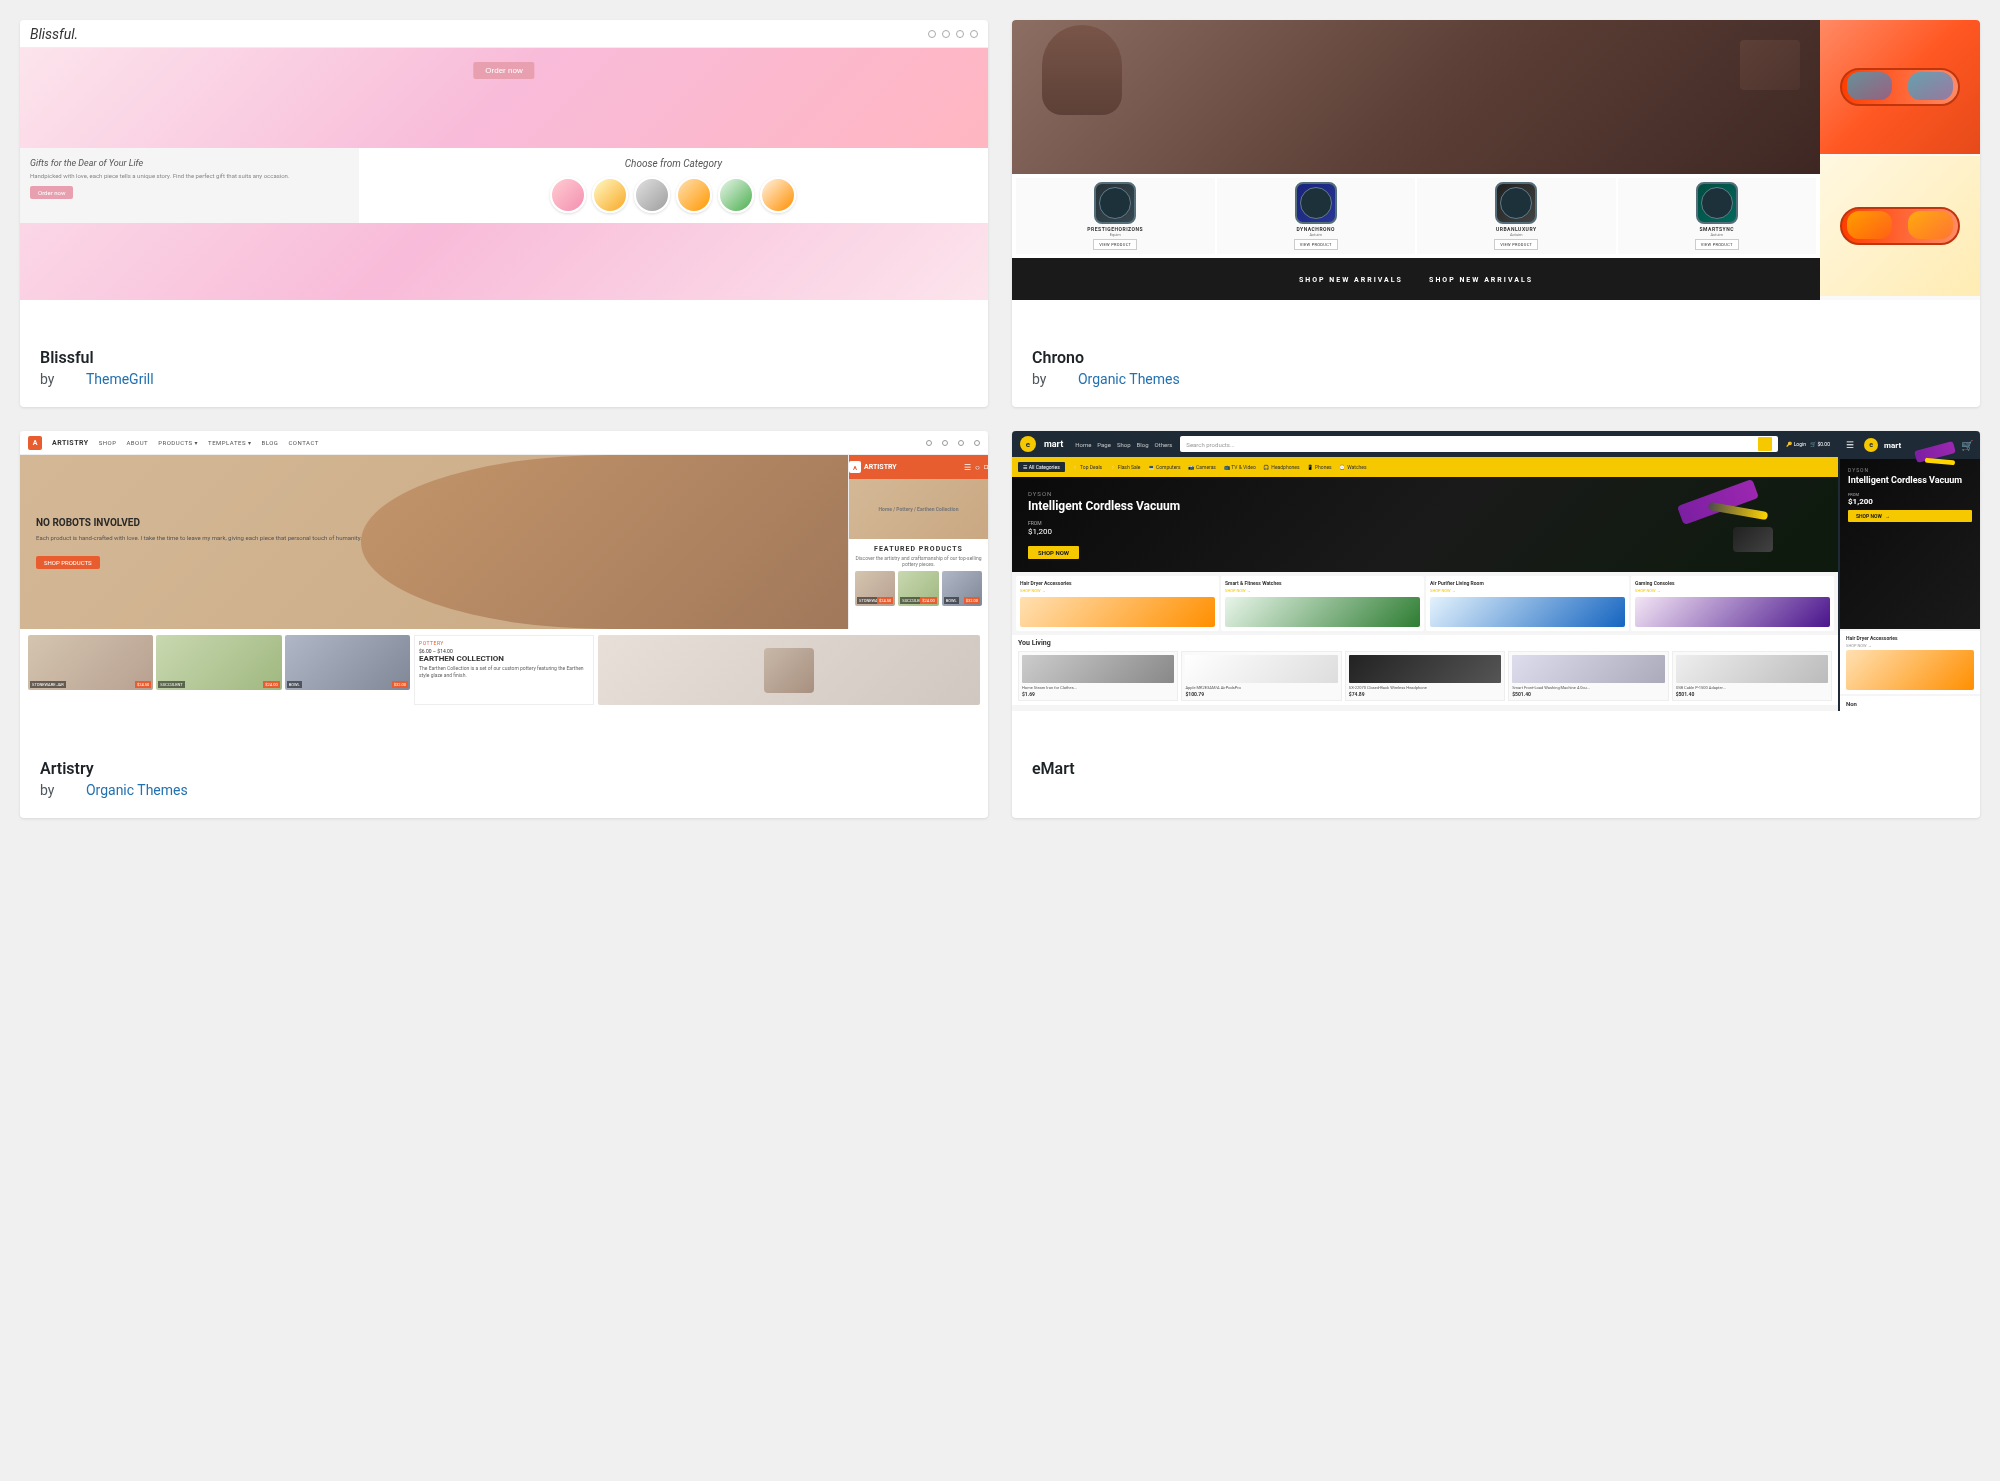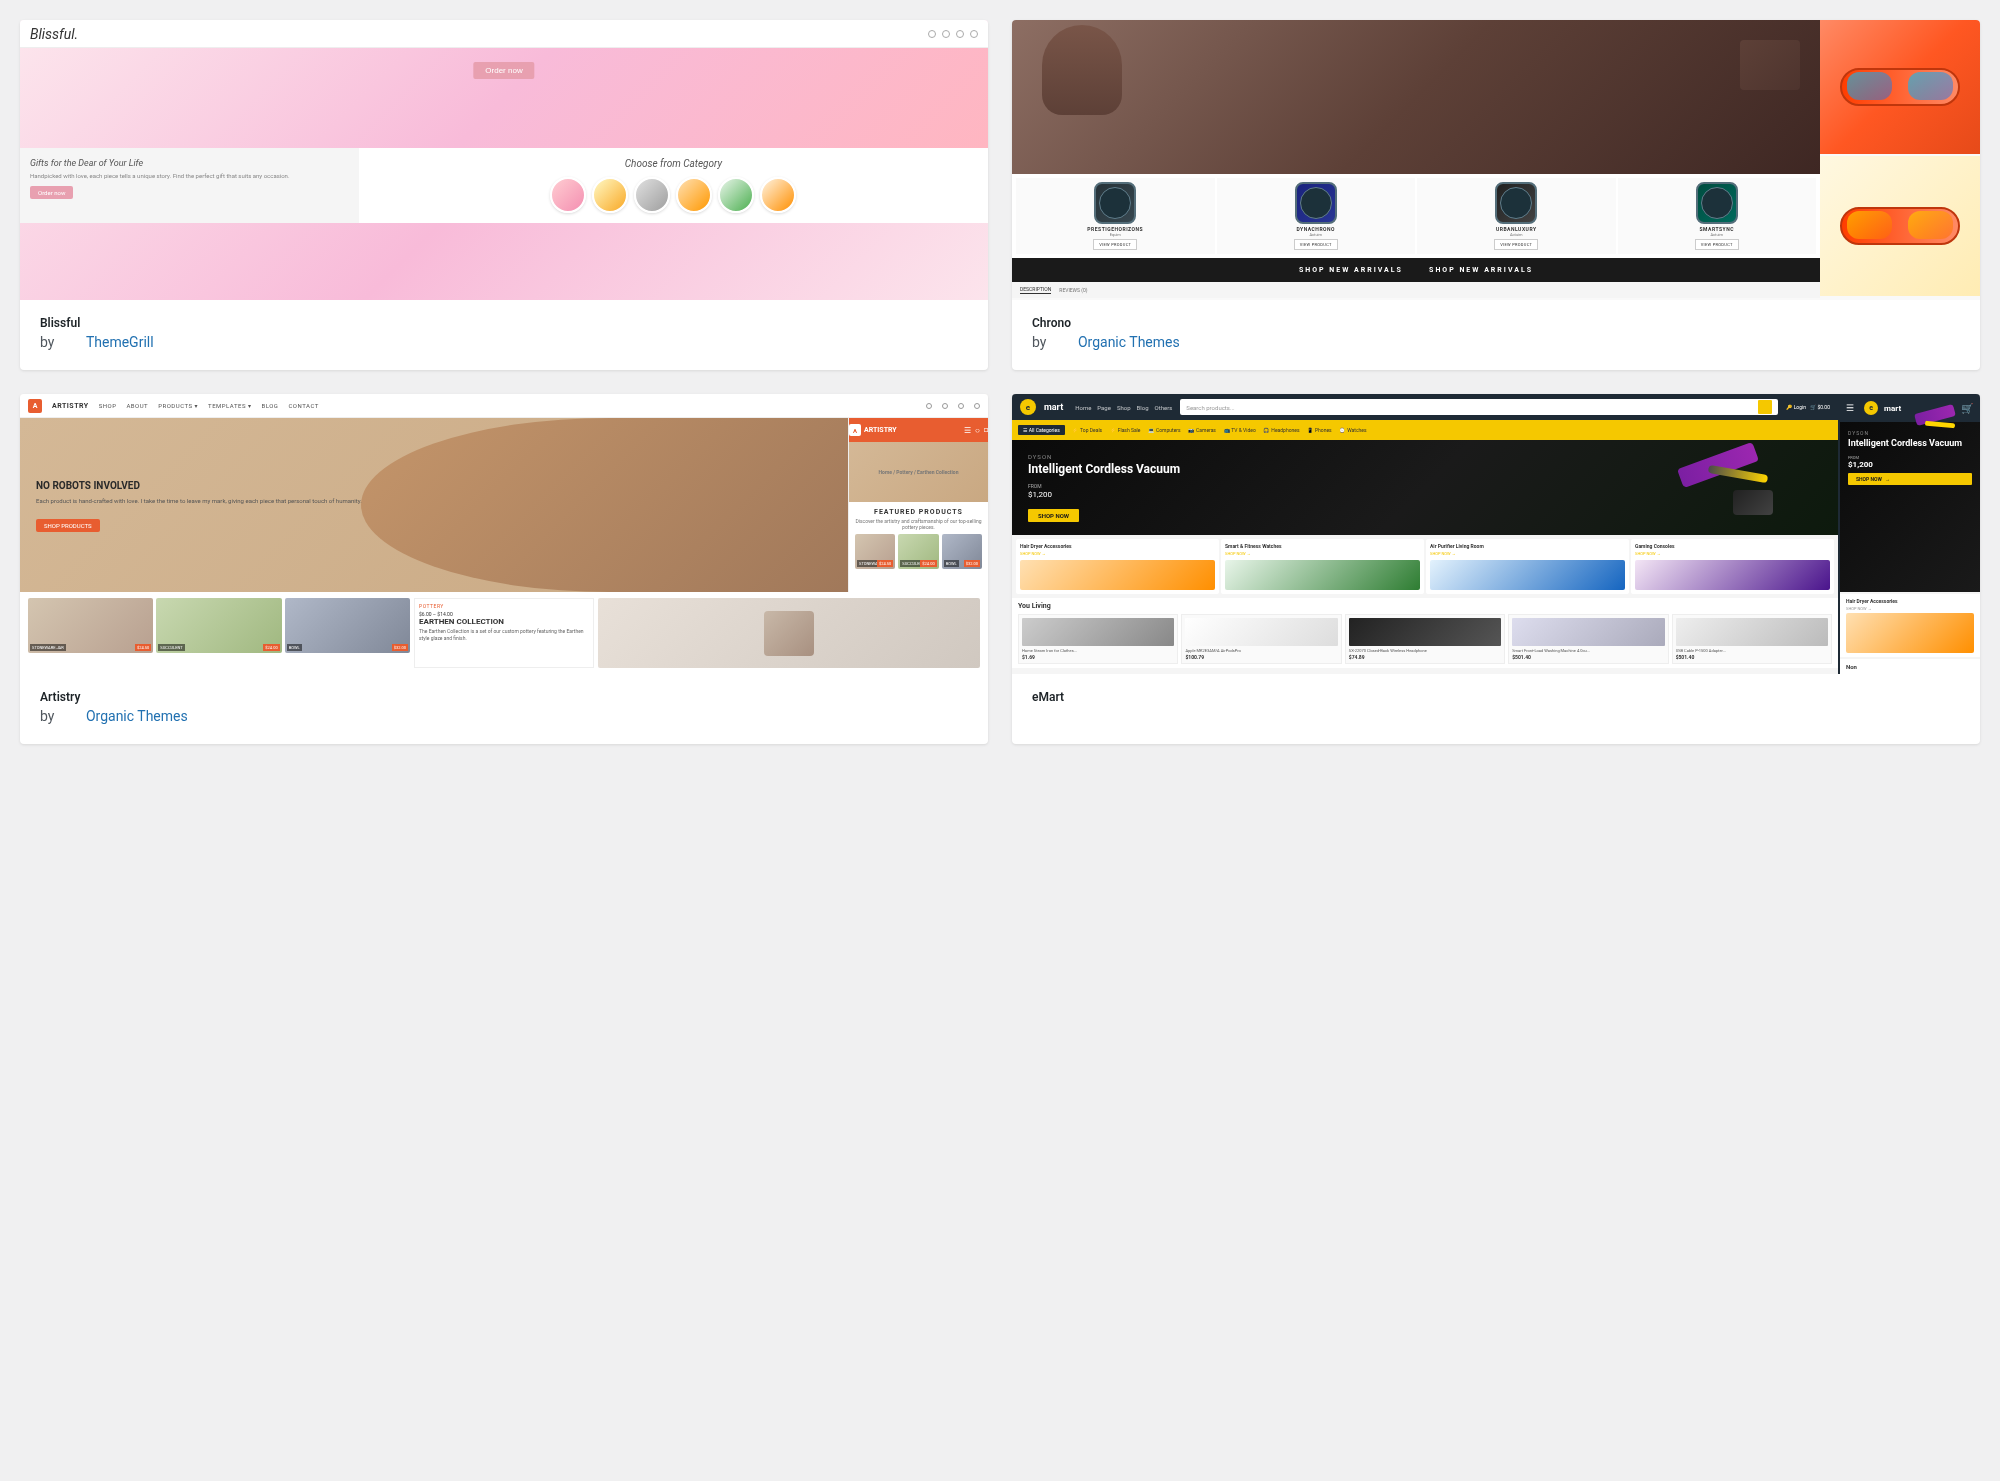--- a/index.html
+++ b/index.html
@@ -35,24 +35,25 @@
       overflow: hidden;
       position: relative;
       background: #f9f9f9;
     }
 
     .theme-info {
       padding: 16px 20px 20px;
     }
 
     .theme-name {
-      font-size: 12px;
+      font-size: 16px;
       font-weight: 600;
       color: #1d2327;
       margin-bottom: 4px;
+      margin-top: 32px;
     }
 
     .theme-author {
       font-size: 14px;
       color: #50575e;
     }
 
     .theme-author a {
       color: #2271b1;
       text-decoration: none;
@@ -289,21 +290,21 @@
       font-size: 4px;
       padding: 2px 5px;
       margin-top: 2px;
       letter-spacing: 0.3px;
     }
 
     .chrono-banner {
       background: #1a1a1a;
       color: white;
       text-align: center;
-      padding: 8px;
+      padding: 18px;
       font-size: 7px;
       letter-spacing: 2px;
       font-weight: bold;
       overflow: hidden;
     }
 
     .chrono-side-panel {
       width: 160px;
       height: 100%;
       overflow: hidden;

